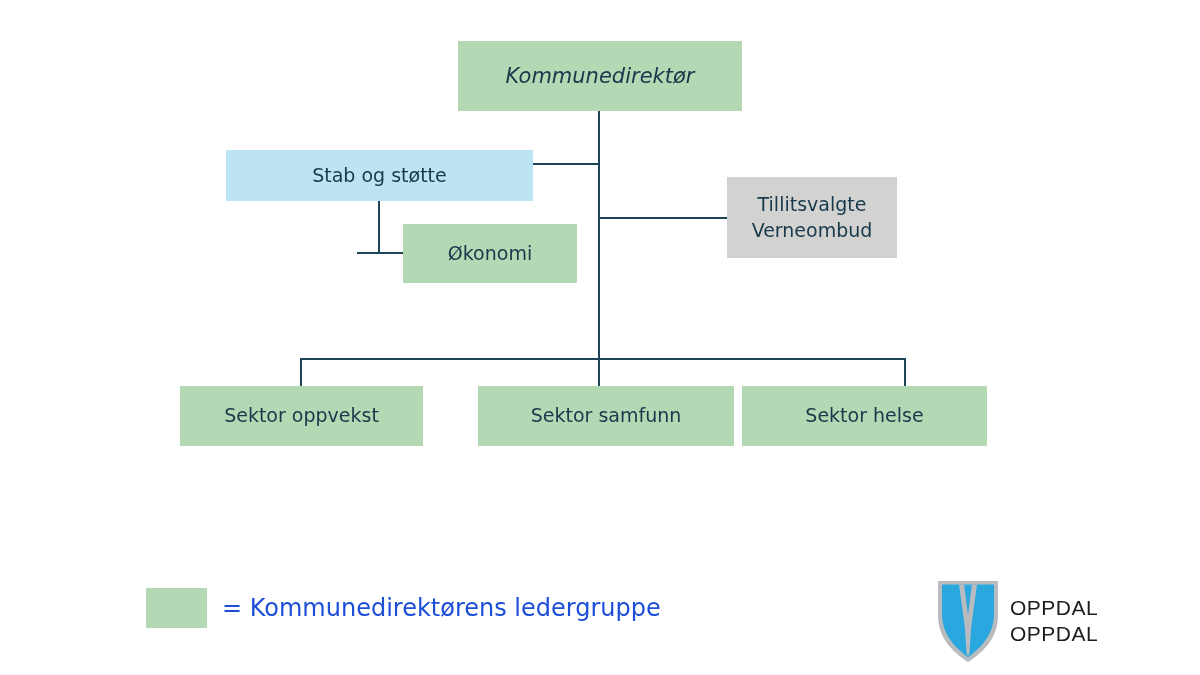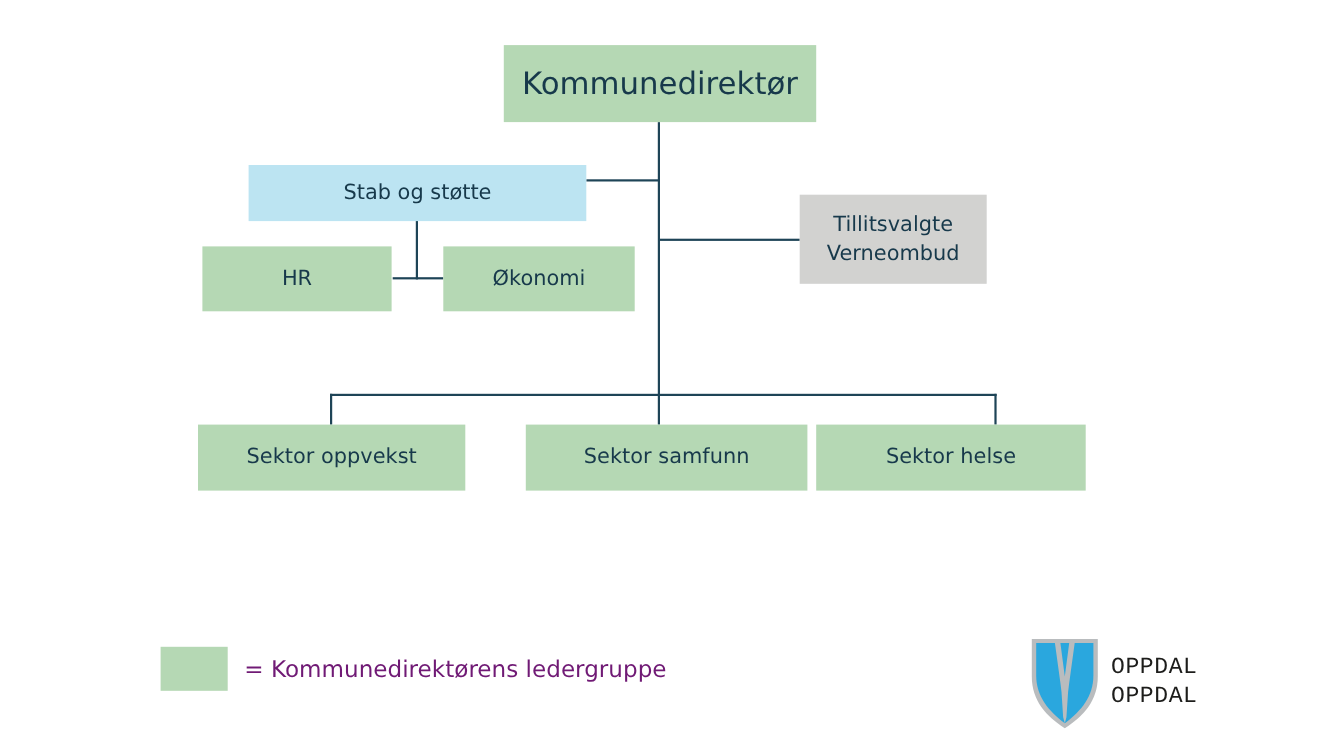--- a/index.html
+++ b/index.html
@@ -7,31 +7,31 @@
     position:relative;width:1200px;height:675px;background:#fff;overflow:hidden;
     font-family:"DejaVu Sans","Liberation Sans",sans-serif;
   }
   .node{
     position:absolute;display:flex;align-items:center;justify-content:center;
     text-align:center;color:var(--box-text);font-size:19px;line-height:1.35;
   }
   .node.green{background:var(--green);}
   .node.blue{background:var(--blue);}
   .node.gray{background:var(--grayb);}
-  .node.root{font-size:28px;}
+  .node.root{font-size:21px;font-style:italic;}
   .line{position:absolute;background:var(--line);}
   #legend-swatch{position:absolute;left:146px;top:588px;width:61px;height:40px;background:var(--green);}
   #legend-label{
     position:absolute;left:222px;top:588px;height:40px;line-height:40px;
-    font-size:21px;color:#701a75;white-space:nowrap;
+    font-size:24px;color:#1d4ed8;white-space:nowrap;
   }
   #logo{position:absolute;left:935px;top:577px;width:230px;height:88px;display:flex;align-items:center;}
   #logo svg{width:66px;height:85px;display:block;}
   #logo-text{
-    margin-left:9px;font-family:Liberation Mono, monospace;font-size:21px;line-height:26px;
+    margin-left:9px;font-family:Liberation Sans, sans-serif;font-size:21px;line-height:26px;
     color:#1d1d1b;letter-spacing:0.5px;white-space:nowrap;
   }
 </style>
 </head>
 <body>
 
 <div id="canvas">
 
   <div class="line" style="left:598px;top:111px;width:2px;height:275px;"></div>
   <div class="line" style="left:533px;top:163px;width:66px;height:2px;"></div>
@@ -43,23 +43,20 @@
   <div class="line" style="left:904px;top:358px;width:2px;height:28px;"></div>
 
   <div class="node green root" style="left:458px;top:41px;width:284px;height:70px;">
     <span>Kommunedirektør</span>
   </div>
 
   <div class="node blue" style="left:226px;top:150px;width:307px;height:51px;">
     <span>Stab og støtte</span>
   </div>
 
-  <div class="node green" style="left:184px;top:224px;width:172px;height:59px;">
-    <span>HR</span>
-  </div>
 
   <div class="node green" style="left:403px;top:224px;width:174px;height:59px;">
     <span>Økonomi</span>
   </div>
 
   <div class="node green" style="left:180px;top:386px;width:243px;height:60px;">
     <span>Sektor oppvekst</span>
   </div>
 
   <div class="node gray" style="left:727px;top:177px;width:170px;height:81px;">

